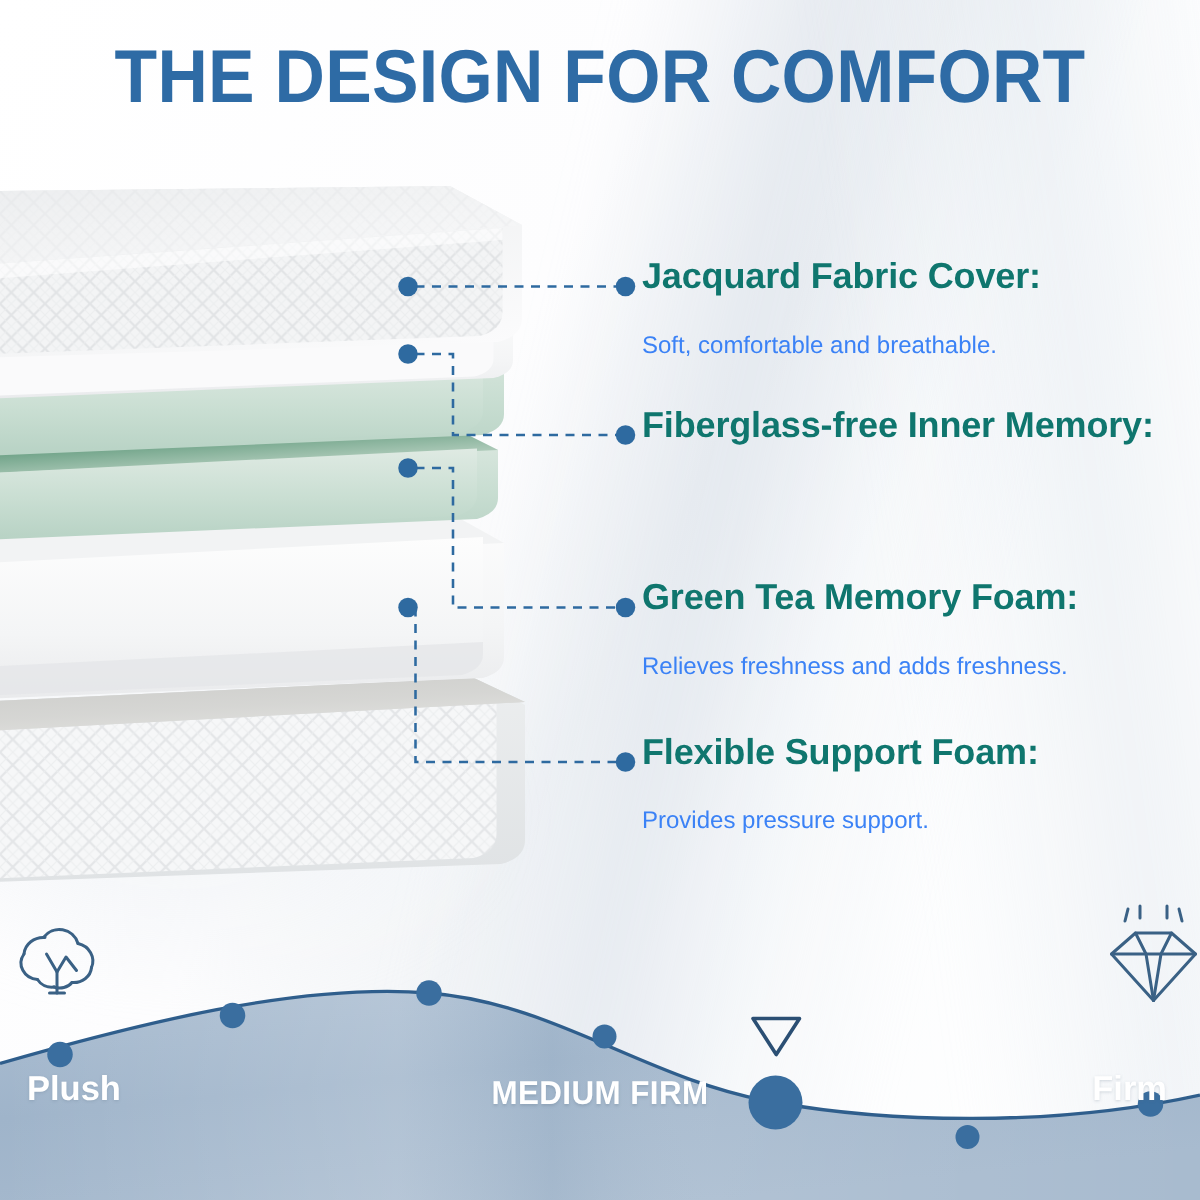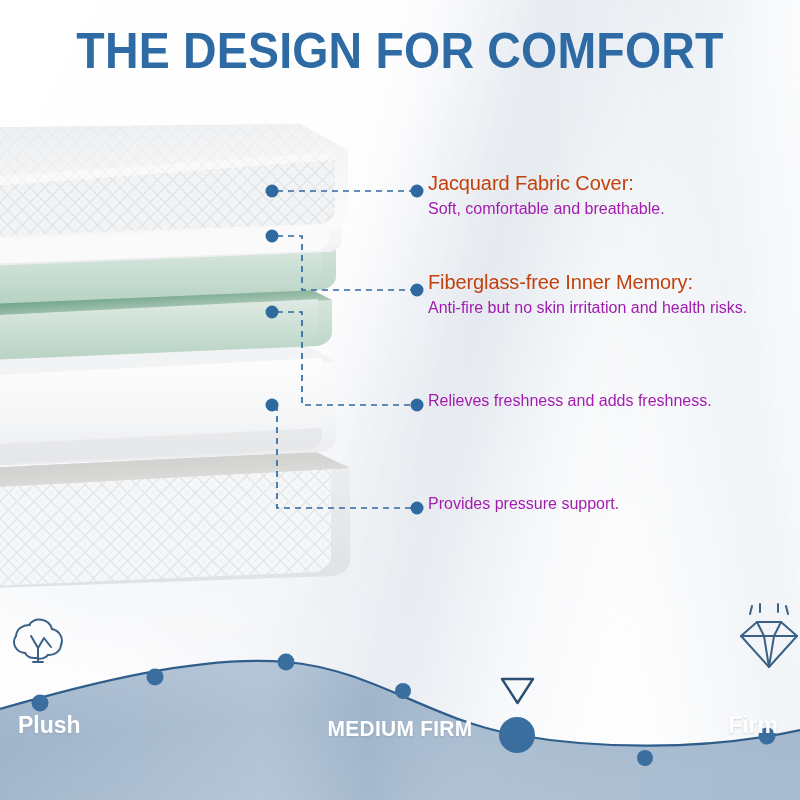--- a/index.html
+++ b/index.html
@@ -75,33 +75,33 @@
 
   
   .features {
     position: absolute;
     left: 428px;
     top: 172px;
     width: 366px;
   }
   .feature { position: absolute; left: 0; width: 366px; }
   .feature .f-title {
-    font-size: 20px;
-    font-weight: 400;
-    color: #c2410c;
+    font-size: 24px;
+    font-weight: 700;
+    color: #0f766e;
     letter-spacing: -.1px;
     line-height: 1.12;
     white-space: nowrap;
   }
   .feature .f-desc {
     font-size: 16px;
     font-weight: 400;
-    color: #a21caf;
+    color: #3b82f6;
     line-height: 1.55;
-    margin-top: 3px;
+    margin-top: 20px;
   }
   .firm-label {
     position: absolute;
     color: #ffffff;
     font-weight: 700;
     text-shadow: 0 1px 2px rgba(90,110,130,.25);
     white-space: nowrap;
   }
   .lbl-plush { left: 18px; top: 712px; font-size: 23px; }
   .lbl-medium {
@@ -243,28 +243,29 @@
 
   <div class="features">
 
     <div class="feature" style="top:0px;">
       <div class="f-title">Jacquard Fabric Cover:</div>
       <div class="f-desc">Soft, comfortable and breathable.</div>
     </div>
 
     <div class="feature" style="top:99px;">
       <div class="f-title">Fiberglass-free Inner Memory:</div>
-      <div class="f-desc" style="width:330px;">Anti-fire but no skin irritation and health risks.</div>
     </div>
 
     <div class="feature" style="top:214px;">
+      <div class="f-title">Green Tea Memory Foam:</div>
       <div class="f-desc">Relieves freshness and adds freshness.</div>
     </div>
 
     <div class="feature" style="top:317px;">
+      <div class="f-title">Flexible Support Foam:</div>
       <div class="f-desc">Provides pressure support.</div>
     </div>
 
   </div>
 
   <svg class="connector" viewBox="0 0 800 800">
     <defs>
       <linearGradient id="waveFill" x1="0" y1="0" x2="0.6" y2="1">
         <stop offset="0%" stop-color="#aabdd1"></stop>
         <stop offset="45%" stop-color="#9fb4ca"></stop>

